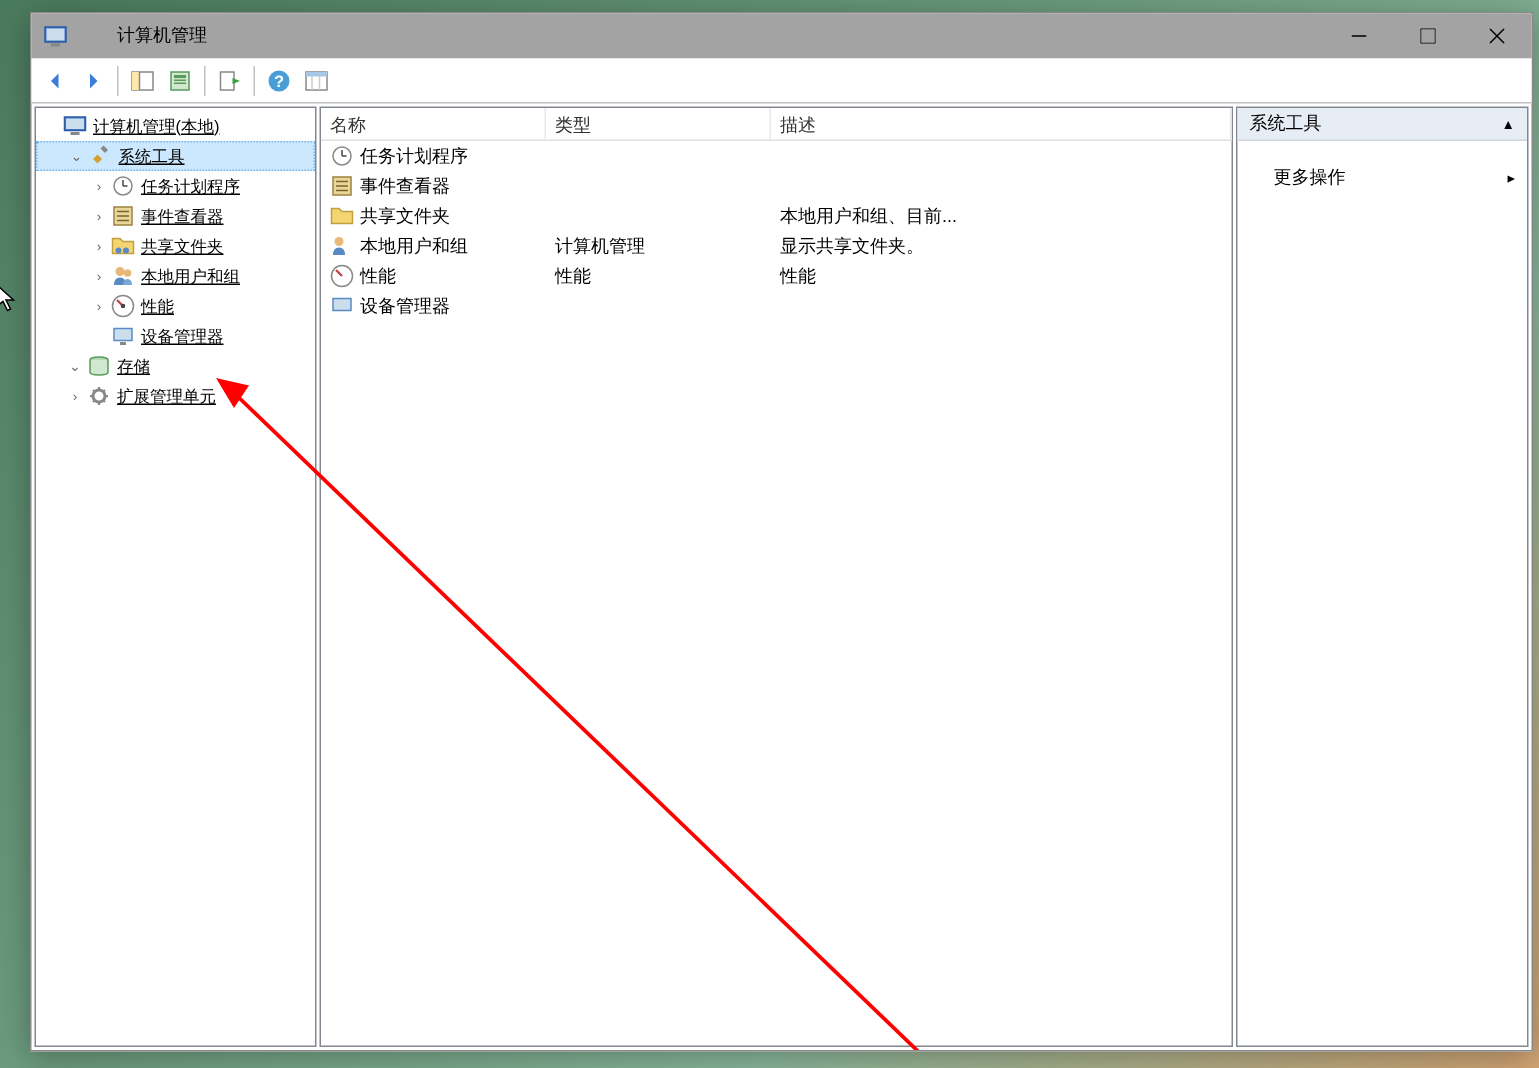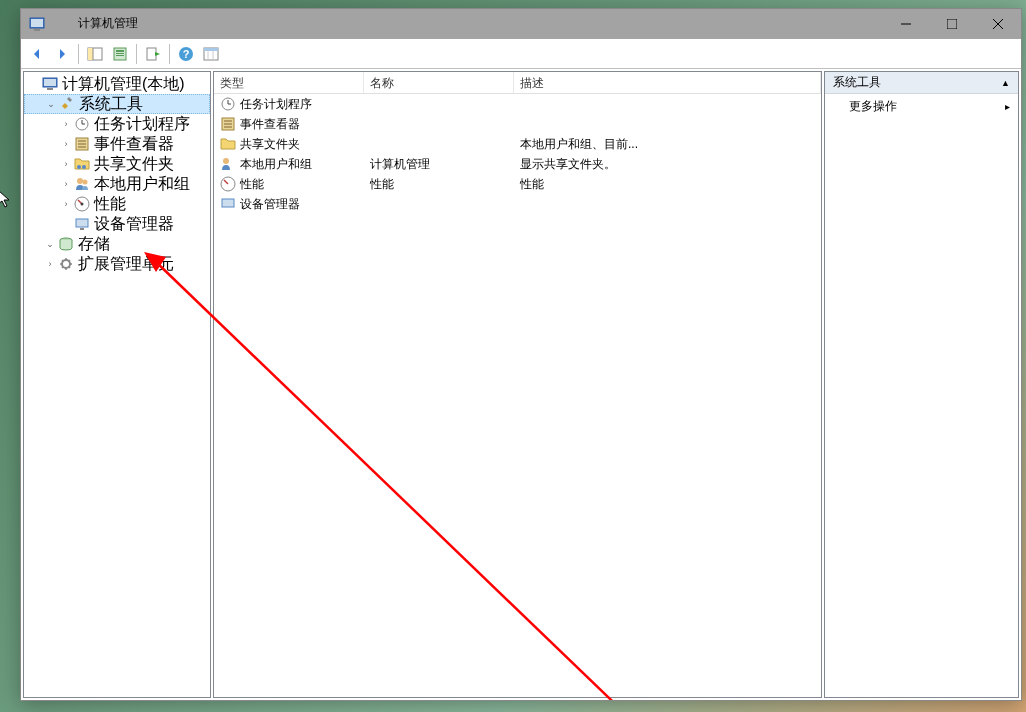--- a/index.html
+++ b/index.html
@@ -123,21 +123,21 @@
       color: #666;
     }
     .tree-icon {
       width: 16px;
       height: 16px;
       margin-right: 4px;
       display: flex;
       align-items: center;
       justify-content: center;
     }
-    .tree-label { font-size: 16px; }
+    .tree-label { font-size: 11px; text-decoration: underline; }
     .main-panel {
       flex: 1;
       border: 1px solid #828790;
       background: #fff;
       display: flex;
       flex-direction: column;
       position: relative;
     }
     .list-header {
       display: flex;
@@ -190,21 +190,21 @@
       height: 22px;
       padding: 3px 8px;
       background: #e7edf5;
       border-bottom: 1px solid #d0d7e0;
       font-size: 12px;
       display: flex;
       align-items: center;
       justify-content: space-between;
     }
     .actions-item {
-      padding: 4px 8px 4px 24px;
+      padding: 16px 8px 4px 24px;
       font-size: 12px;
       cursor: pointer;
       display: flex;
       justify-content: space-between;
       align-items: center;
     }
     .annotation-arrow {
       position: absolute;
       pointer-events: none;
       z-index: 100;
@@ -419,22 +419,22 @@
               <circle cx="8" cy="8" r="4" fill="none" stroke="#888" stroke-width="2"></circle>
               <path d="M8 2 L8 4 M8 12 L8 14 M2 8 L4 8 M12 8 L14 8 M4 4 L5.5 5.5 M10.5 10.5 L12 12 M4 12 L5.5 10.5 M10.5 5.5 L12 4" stroke="#888" stroke-width="1.5"></path>
             </svg>
           </span>
         <span class="tree-label">扩展管理单元</span>
       </div>
     </div>
 
     <div class="main-panel">
       <div class="list-header">
+        <div class="list-header-col" style="width:150px">名称</div>
         <div class="list-header-col" style="width:150px">类型</div>
-        <div class="list-header-col" style="width:150px">名称</div>
         <div class="list-header-col" style="flex:1">描述</div>
       </div>
       <div class="list-body">
         <div class="list-row">
           <div class="list-cell" style="width:150px">
               <span class="list-cell-icon">
                 <svg width="16" height="16" viewBox="0 0 16 16">
                   <circle cx="8" cy="8" r="6" fill="#fff" stroke="#888"></circle>
                   <line x1="8" y1="8" x2="8" y2="4" stroke="#444"></line>
                   <line x1="8" y1="8" x2="11" y2="8" stroke="#444"></line>

